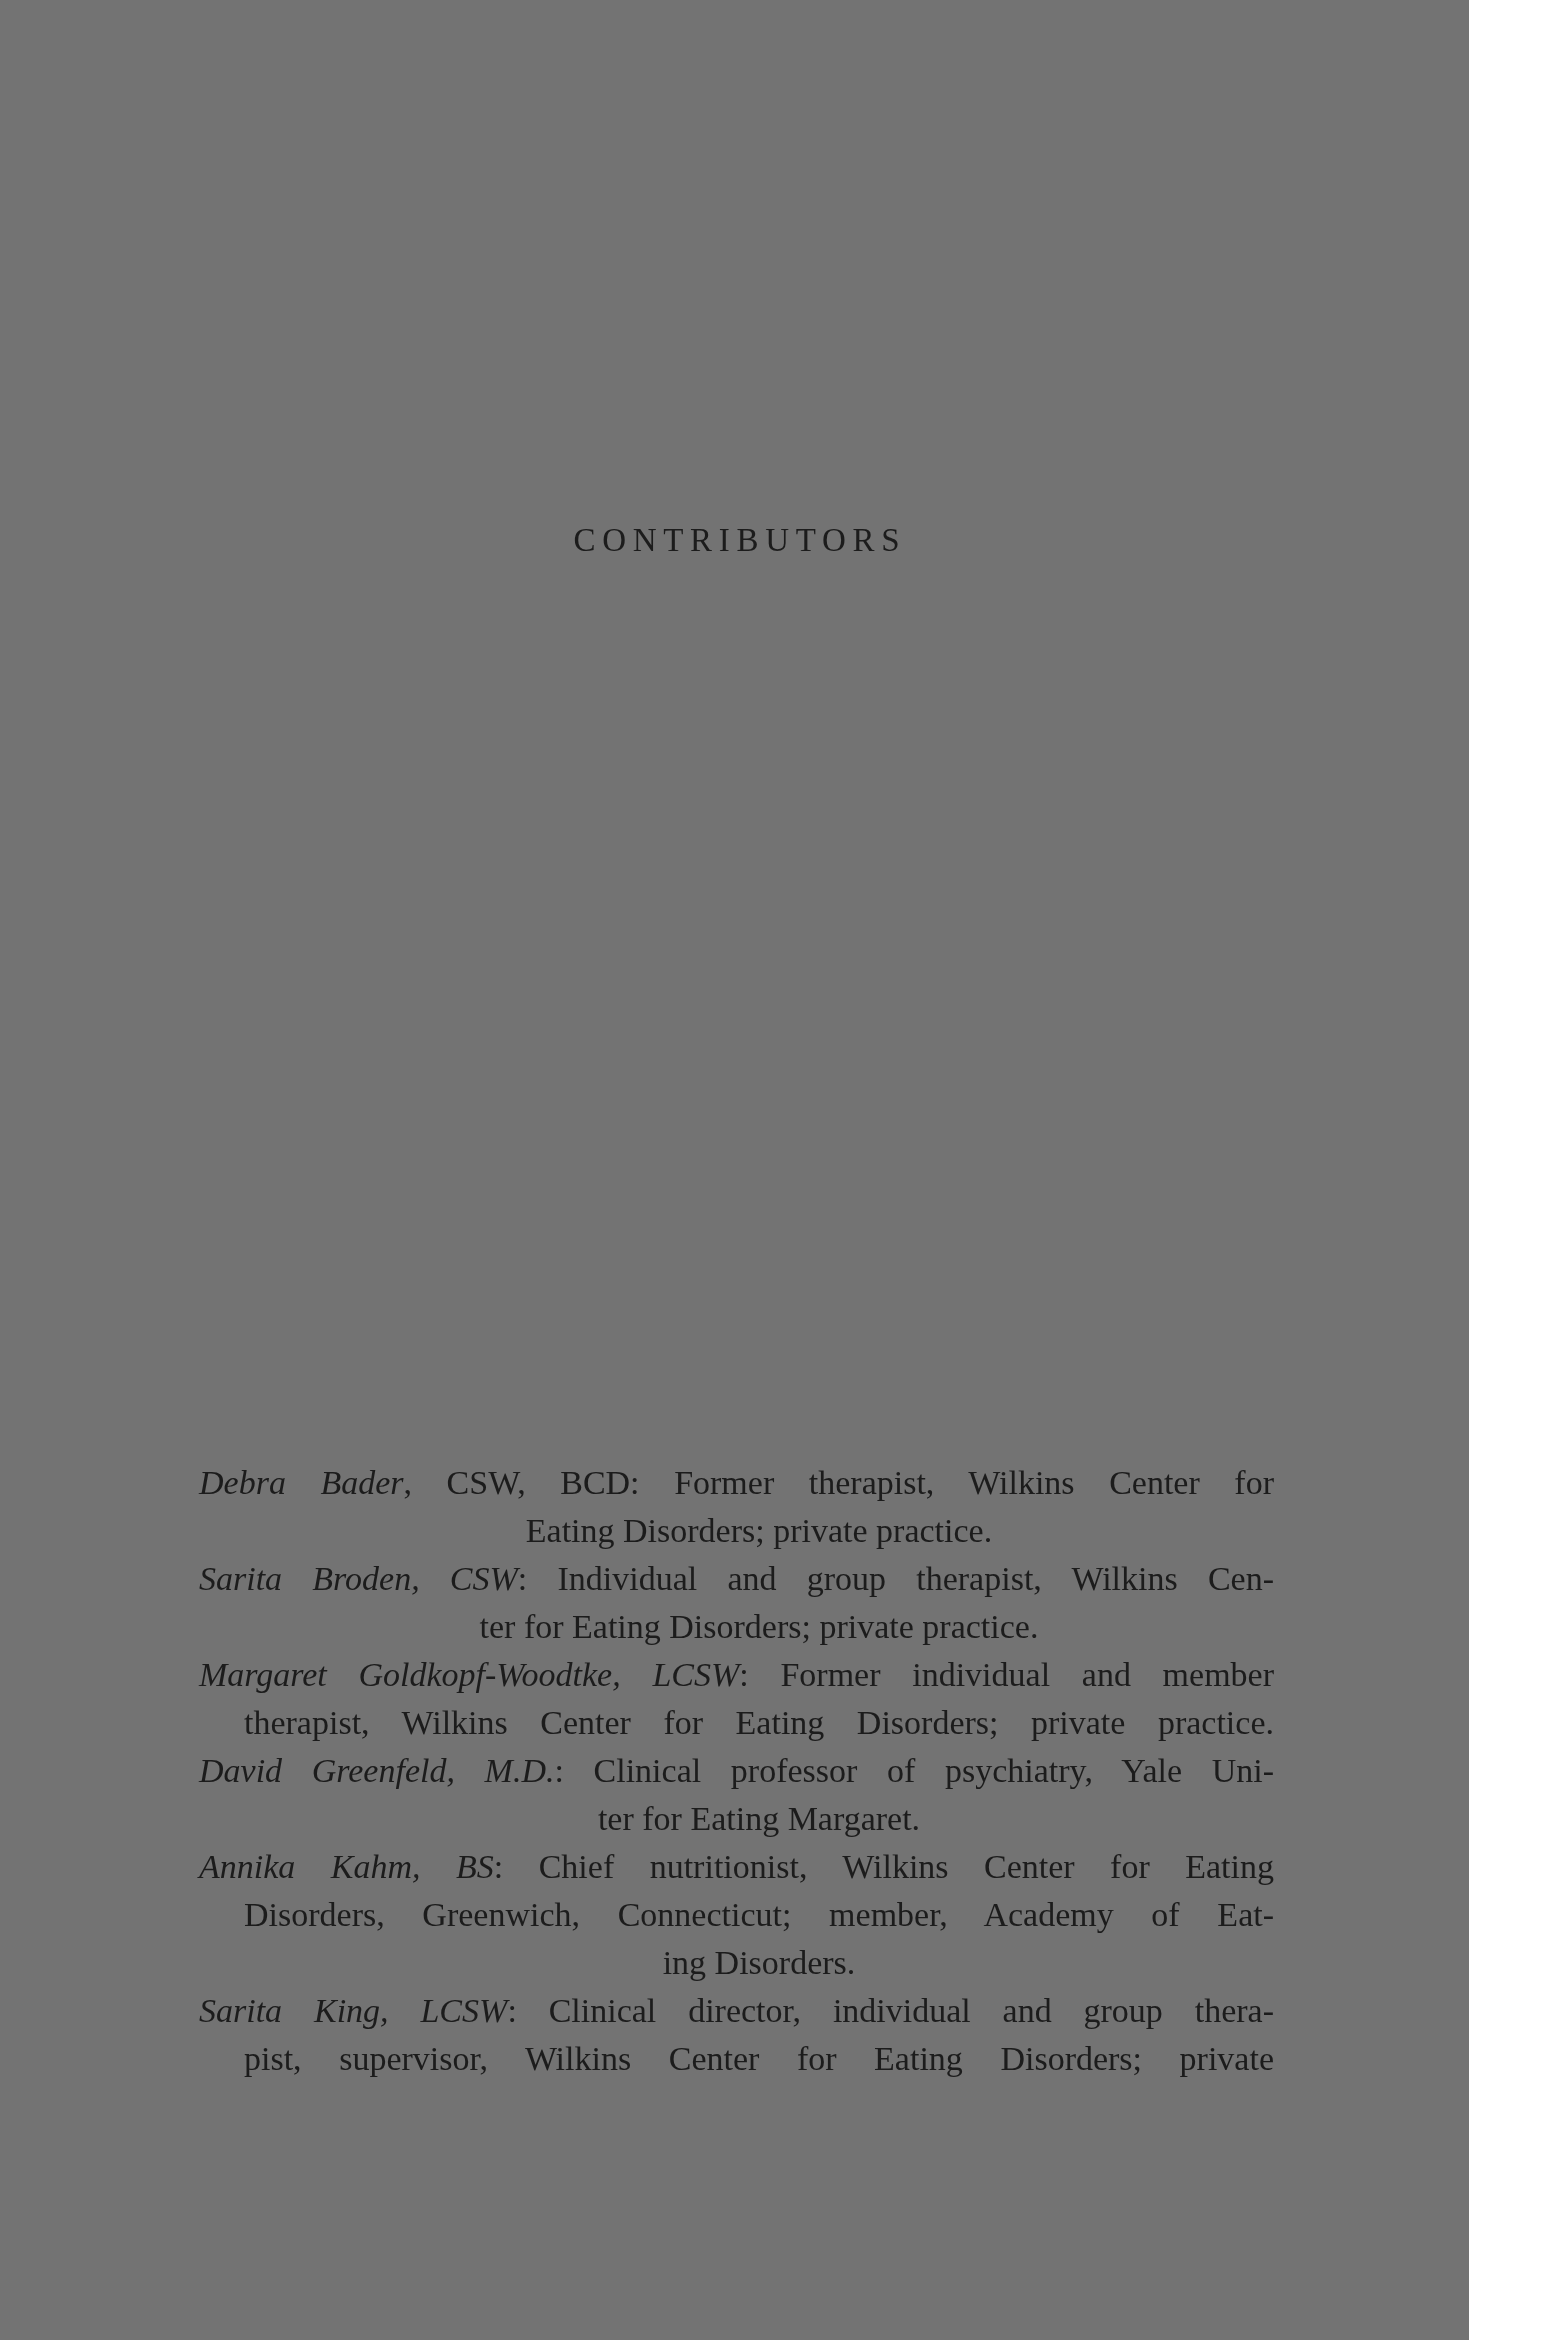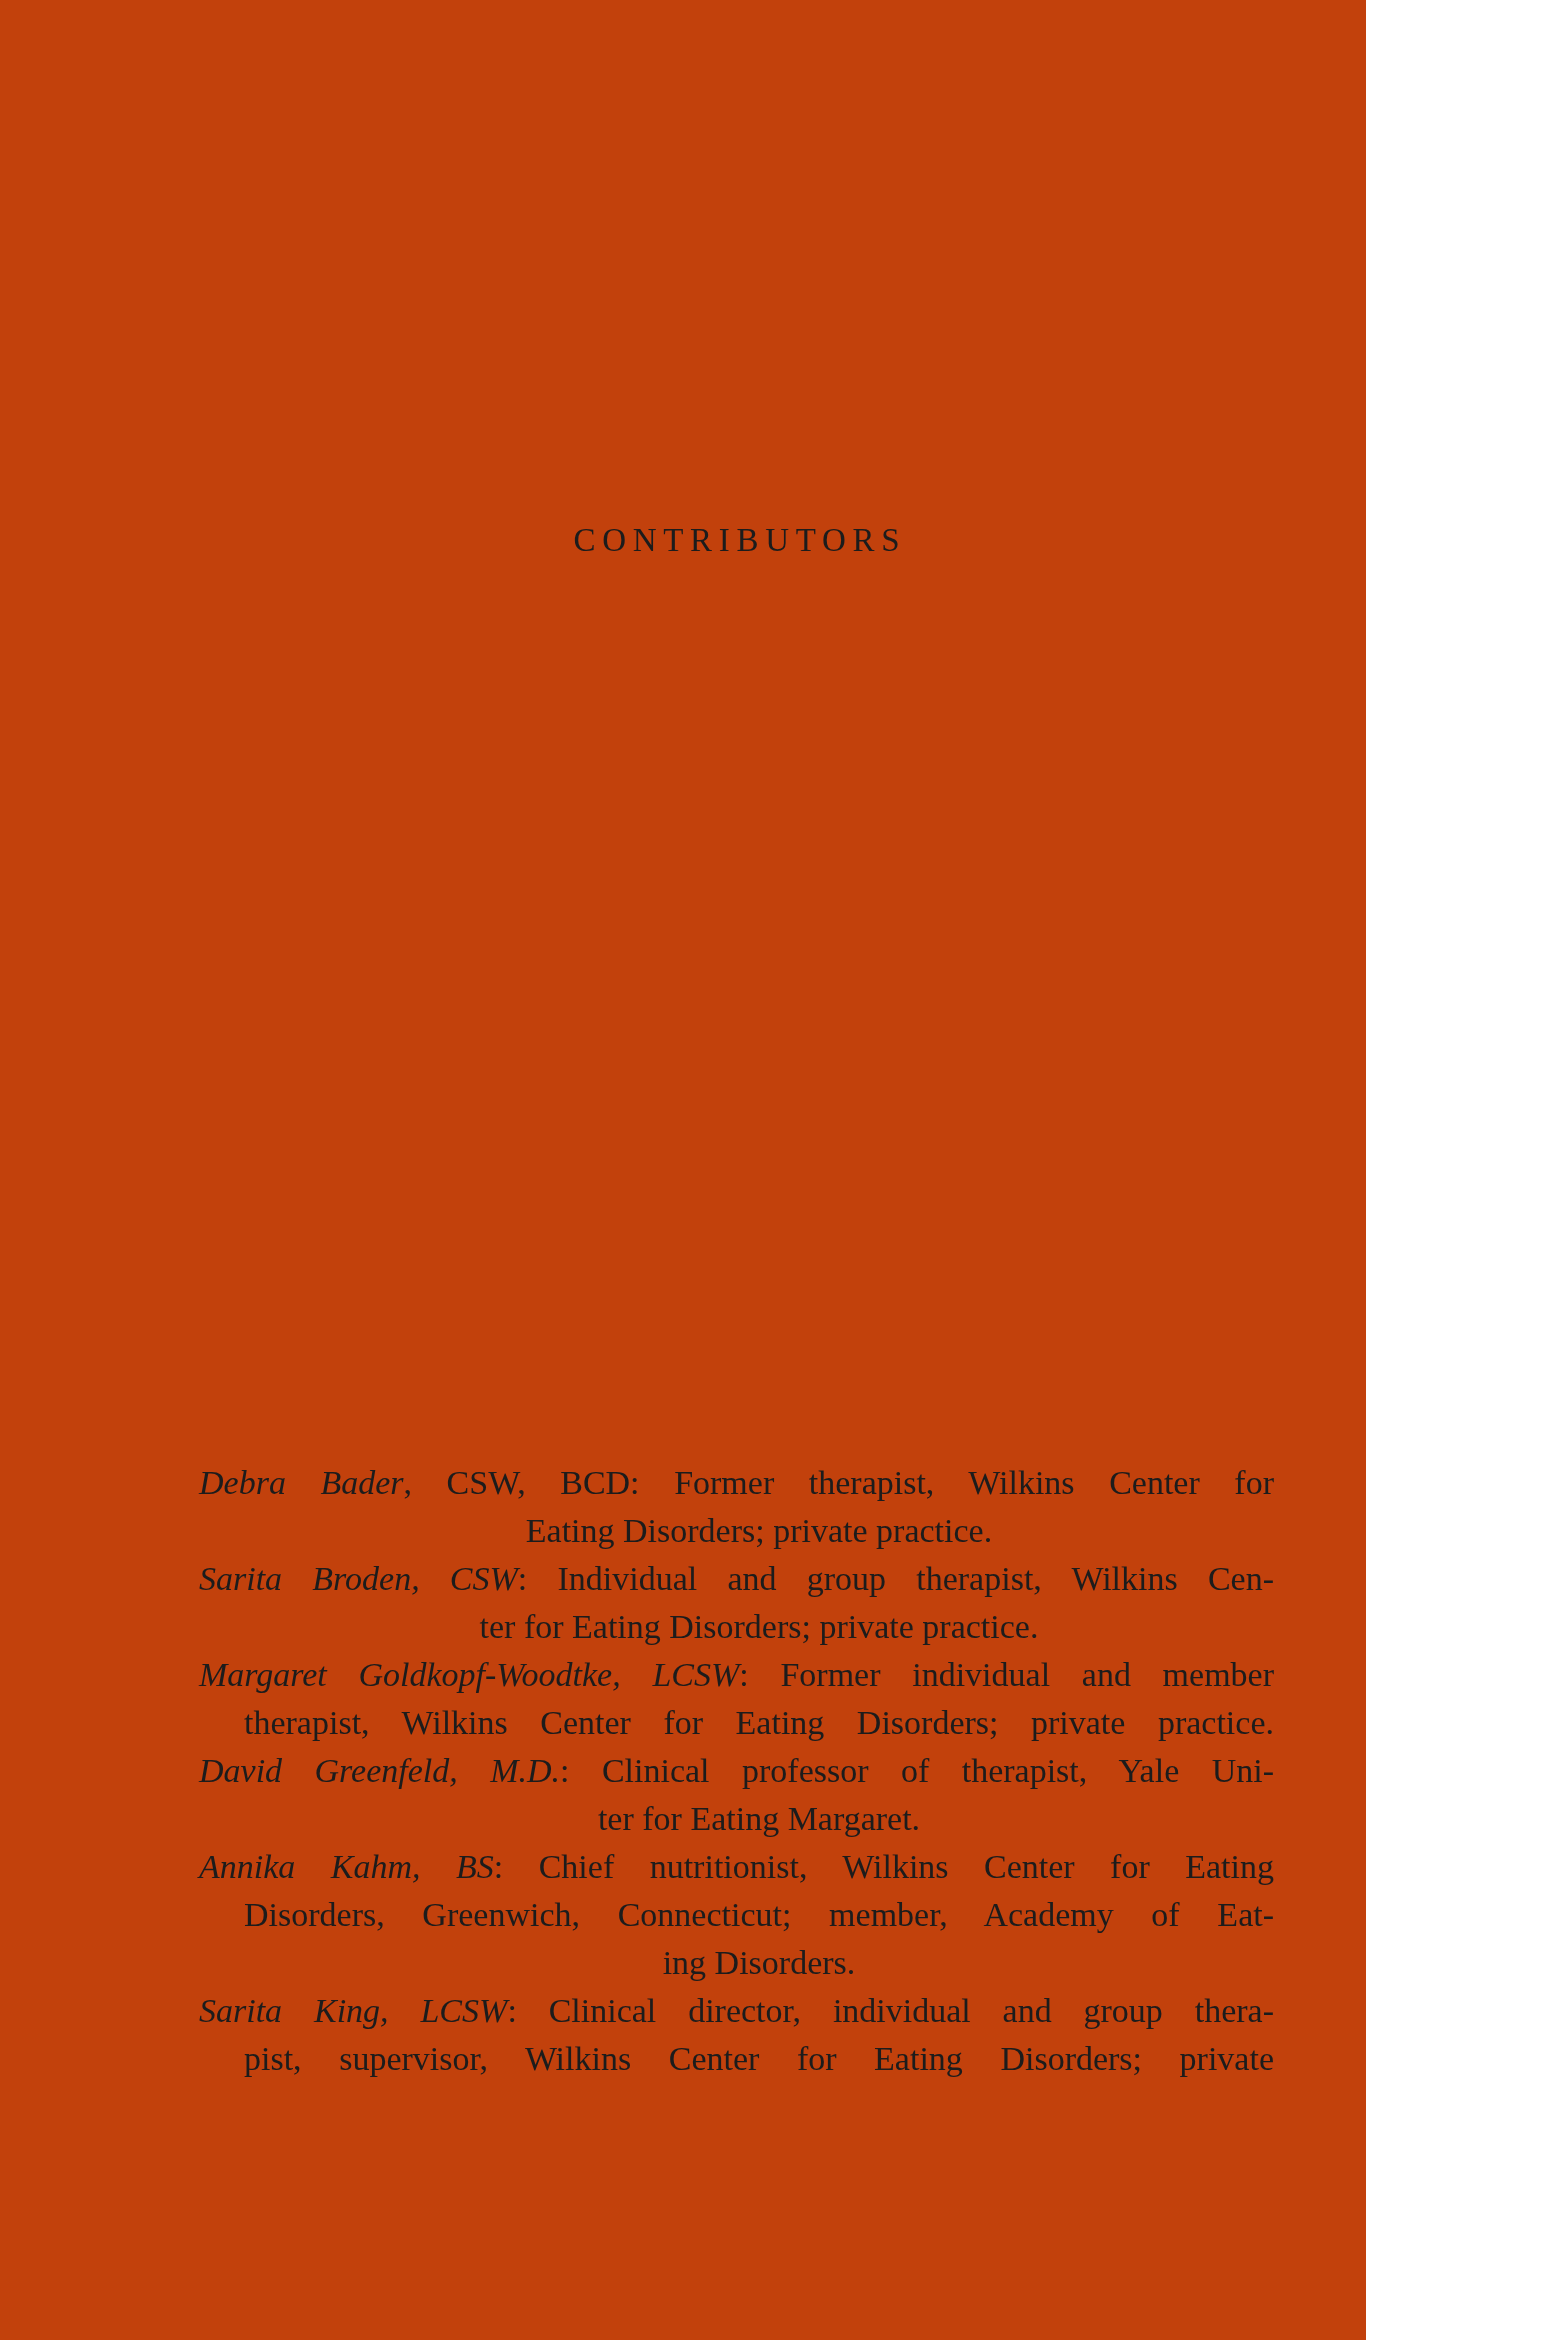--- a/index.html
+++ b/index.html
@@ -2,23 +2,23 @@
 <html><head>
 <meta charset="utf-8">
 <style>
   html, body {
     margin: 0;
     padding: 0;
     background: #ffffff;
   }
   .page {
     position: relative;
-    width: 1366px;
+    width: 1469px;
     height: 2341px;
-    background: #c2410c;
+    background: #737373;
     font-family: "Liberation Serif", "DejaVu Serif", serif;
     color: #1c1c1c;
     overflow: hidden;
   }
   .title {
     position: absolute;
     left: 199px;
     top: 524px;
     width: 1075px;
     text-align: center;
@@ -68,21 +68,21 @@
       <div class="line fill"><span class="it">Sarita Broden, CSW</span><span>: Individual and group therapist, Wilkins Cen-</span></div>
       <div class="line cont"><span>ter for Eating Disorders; private practice.</span></div>
     </div>
 
     <div>
       <div class="line fill"><span class="it">Margaret Goldkopf-Woodtke, LCSW</span><span>: Former individual and member</span></div>
       <div class="line cont fill"><span>therapist, Wilkins Center for Eating Disorders; private practice.</span></div>
     </div>
 
     <div>
-      <div class="line fill"><span class="it">David Greenfeld, M.D.</span><span>: Clinical professor of therapist, Yale Uni-</span></div>
+      <div class="line fill"><span class="it">David Greenfeld, M.D.</span><span>: Clinical professor of psychiatry, Yale Uni-</span></div>
       <div class="line cont"><span>ter for Eating Margaret.</span></div>
     </div>
 
     <div>
       <div class="line fill"><span class="it">Annika Kahm, BS</span><span>: Chief nutritionist, Wilkins Center for Eating</span></div>
       <div class="line cont fill"><span>Disorders, Greenwich, Connecticut; member, Academy of Eat-</span></div>
       <div class="line cont"><span>ing Disorders.</span></div>
     </div>
 
     <div>

